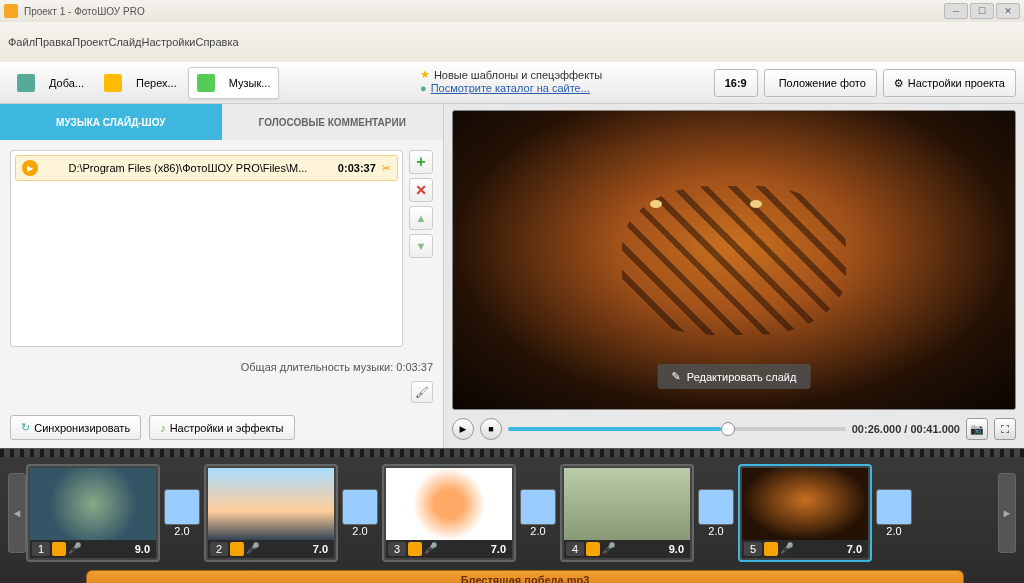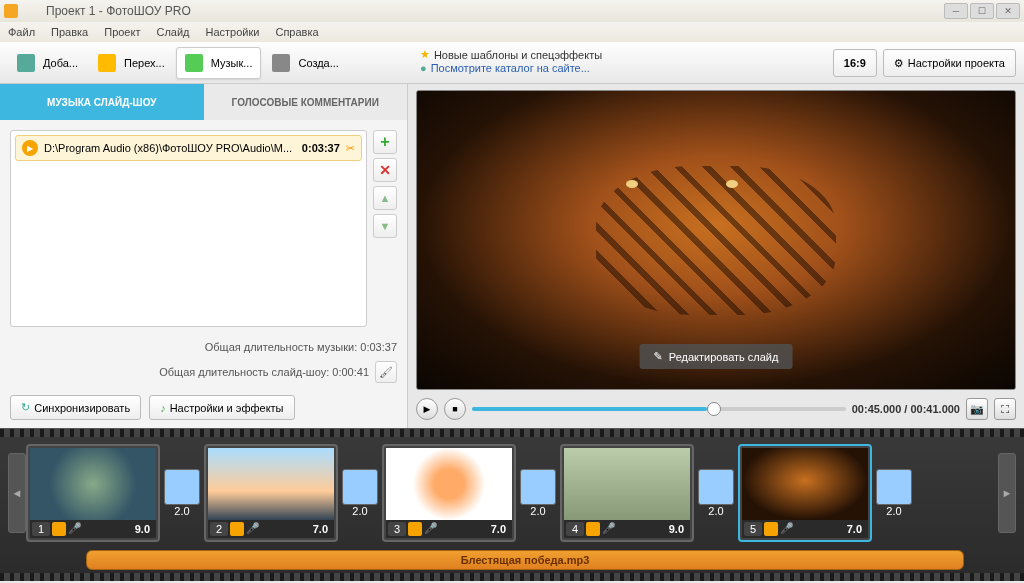--- a/index.html
+++ b/index.html
@@ -1,49 +1,49 @@
 <!DOCTYPE html>
 <html><head>
 <meta charset="utf-8">
 <style>
 *{box-sizing:border-box;margin:0;padding:0;font-family:Tahoma,Arial,sans-serif;font-size:11px;}
 body{width:1024px;height:583px;overflow:hidden;background:#e8e8e8;}
 .titlebar{height:22px;background:linear-gradient(#f5f3ee,#e8e5dc);display:flex;align-items:center;padding:0 4px;}
 .titlebar .app-icon{width:14px;height:14px;background:#f5a623;border-radius:2px;margin-right:6px;}
-.titlebar .title{color:#555;font-size:12px;margin-left:22px;}
+.titlebar .title{color:#555;font-size:10px;}
 .win-controls{margin-left:auto;display:flex;gap:2px;}
 .win-btn{width:24px;height:16px;background:#ddd;border:1px solid #bbb;border-radius:2px;display:flex;align-items:center;justify-content:center;font-size:9px;color:#666;}
-.menubar{height:20px;background:linear-gradient(#f5f3ee,#ece9e0);display:flex;align-items:center;padding:0 8px;gap:16px;color:#444;}
+.menubar{height:40px;background:linear-gradient(#f5f3ee,#ece9e0);display:flex;align-items:center;padding:0 8px;color:#444;}
 .menubar span{cursor:default;}
 .toolbar{height:42px;background:linear-gradient(#fefefe,#e8e8e8);border-top:1px solid #fff;border-bottom:1px solid #ccc;display:flex;align-items:center;padding:0 8px;}
-.tbtn{display:flex;align-items:center;gap:8px;padding:4px 8px;border:1px solid transparent;border-radius:3px;cursor:pointer;height:32px;}
+.tbtn{display:flex;align-items:center;gap:14px;padding:4px 8px;border:1px solid transparent;border-radius:3px;cursor:pointer;height:32px;}
 .tbtn.active{background:#fff;border:1px solid #ccc;box-shadow:0 1px 2px rgba(0,0,0,.1);}
 .tbtn .ico{width:18px;height:18px;border-radius:2px;display:flex;align-items:center;justify-content:center;}
 .right-toolbar{margin-left:auto;display:flex;gap:6px;align-items:center;}
 .rtbtn{display:flex;align-items:center;gap:4px;padding:4px 10px;border:1px solid #bbb;border-radius:3px;background:linear-gradient(#fff,#eee);height:28px;cursor:pointer;}
 .main{display:flex;height:344px;}
-.left-panel{width:408px;background:#f4f4f4;border-right:1px solid #ccc;display:flex;flex-direction:column;}
+.left-panel{width:444px;background:#f4f4f4;border-right:1px solid #ccc;display:flex;flex-direction:column;text-align:center;}
 .tabs{display:flex;height:36px;}
 .tab{flex:1;display:flex;align-items:center;justify-content:center;font-size:10px;font-weight:bold;cursor:pointer;position:relative;}
 .tab.active{background:#3eb7e0;color:#fff;}
 .tab.active::after{content:'';position:absolute;bottom:-6px;left:50%;margin-left:-6px;border:6px solid transparent;border-top-color:#3eb7e0;}
 .tab:not(.active){background:#eaeaea;color:#666;}
 .music-area{flex:1;padding:10px;display:flex;gap:6px;}
 .music-list{flex:1;background:#fff;border:1px solid #ccc;border-radius:3px;padding:4px;}
 .track{display:flex;align-items:center;gap:6px;background:#fef4d8;border:1px solid #f0d080;border-radius:3px;padding:4px 6px;}
 .play-ico{width:16px;height:16px;border-radius:50%;background:#f7a400;display:flex;align-items:center;justify-content:center;color:#fff;font-size:8px;}
 .music-btns{display:flex;flex-direction:column;gap:4px;}
 .mbtn{width:24px;height:24px;border:1px solid #ccc;border-radius:3px;background:linear-gradient(#fff,#eee);display:flex;align-items:center;justify-content:center;cursor:pointer;}
 .info-row{padding:4px 10px;display:flex;justify-content:flex-end;align-items:center;gap:6px;color:#555;}
 .btn-row{padding:8px 10px;display:flex;gap:8px;}
 .pbtn{display:flex;align-items:center;gap:4px;padding:5px 10px;border:1px solid #bbb;border-radius:3px;background:linear-gradient(#fff,#eee);cursor:pointer;}
 .preview{flex:1;display:flex;flex-direction:column;padding:6px 8px;}
 .promo{display:flex;gap:10px;padding:4px 0 8px;}
 .promo-item{display:flex;align-items:center;gap:4px;color:#333;}
-.promo-item a{color:#2a5db0;}
+.promo-item a{color:#2a5db0;text-decoration:underline;}
 .star{color:#f7b500;}
 .preview-img{flex:1;background:#1a1a1a;border:1px solid #888;border-radius:3px;position:relative;overflow:hidden;}
 .tiger{width:100%;height:100%;background:radial-gradient(ellipse at 50% 45%,#c87020 0%,#a0501a 30%,#251205 70%,#0a0502 100%);position:relative;}
 .tiger::before{content:'';position:absolute;top:25%;left:30%;width:40%;height:50%;background:repeating-linear-gradient(45deg,#1a0a02 0 6px,transparent 6px 20px);opacity:0.5;border-radius:40%;}
 .tiger::after{content:'';position:absolute;top:30%;left:35%;width:12px;height:8px;background:#f0d080;border-radius:50%;box-shadow:100px 0 0 #f0d080;}
 .edit-slide{position:absolute;bottom:20px;left:50%;transform:translateX(-50%);background:rgba(80,80,80,.85);color:#fff;padding:6px 14px;border-radius:3px;display:flex;align-items:center;gap:6px;cursor:pointer;}
 .playback{height:32px;display:flex;align-items:center;gap:6px;padding-top:6px;}
 .pcbtn{width:22px;height:22px;border:1px solid #999;border-radius:50%;background:linear-gradient(#fff,#ddd);display:flex;align-items:center;justify-content:center;cursor:pointer;font-size:9px;}
 .slider{flex:1;height:4px;background:#ccc;border-radius:2px;position:relative;}
 .slider-fill{height:100%;background:#3eb7e0;border-radius:2px;width:63%;}
@@ -102,73 +102,72 @@
         <span>Доба...</span>
       </div>
       <div class="tbtn">
         <span class="ico" style="background:#fb0"></span>
         <span>Перех...</span>
       </div>
       <div class="tbtn active">
         <span class="ico" style="background:#5c5"></span>
         <span>Музык...</span>
       </div>
-      <div class="tbtn">
-        <span class="ico" style="background:#888"></span>
-        <span>Созда...</span>
-      </div>
     </div>
   <div class="right-toolbar">
     <div class="promo" style="position:absolute;left:420px;flex-direction:column;gap:1px;">
       <div class="promo-item">
           <span class="star">★</span>
           <span>Новые шаблоны и спецэффекты</span>
         </div>
       <div class="promo-item">
           <span style="color:#5a9">●</span>
           <a>Посмотрите каталог на сайте...</a>
         </div>
     </div>
     <div class="rtbtn">
         <b>16:9</b>
       </div>
     <div class="rtbtn">
+        <span class="ico" style="background:#fb0"></span>
+        <span>Положение фото</span>
+      </div>
+    <div class="rtbtn">
         <span>⚙</span>
         <span>Настройки проекта</span>
       </div>
   </div>
 </div>
 
 <div class="main">
   <div class="left-panel">
     <div class="tabs">
       <div class="tab active">МУЗЫКА СЛАЙД-ШОУ</div>
       <div class="tab">ГОЛОСОВЫЕ КОММЕНТАРИИ</div>
     </div>
     <div class="music-area">
       <div class="music-list">
         <div class="track">
           <div class="play-ico">▶</div>
-          <span style="flex:1;overflow:hidden;">D:\Program Audio (x86)\ФотоШОУ PRO\Audio\М...</span>
+          <span style="flex:1;overflow:hidden;">D:\Program Files (x86)\ФотоШОУ PRO\Files\М...</span>
           <b>0:03:37</b>
           <span style="color:#f90">✂</span>
         </div>
       </div>
       <div class="music-btns">
         <div class="mbtn" style="color:#3a3;font-weight:bold;font-size:16px;">+</div>
         <div class="mbtn" style="color:#d33;font-weight:bold;font-size:14px;">✕</div>
         <div class="mbtn" style="color:#8b8">▲</div>
         <div class="mbtn" style="color:#8b8">▼</div>
       </div>
     </div>
     <div class="info-row">
         <span>Общая длительность музыки: 0:03:37</span>
       </div>
     <div class="info-row">
-        <span>Общая длительность слайд-шоу: 0:00:41</span>
         <div class="mbtn" style="width:22px;height:22px">🖌</div>
       </div>
     <div class="btn-row">
       <div class="pbtn">
           <span style="color:#3a9">↻</span>
           <span>Синхронизировать</span>
         </div>
       <div class="pbtn">
           <span style="color:#5a5">♪</span>
           <span>Настройки и эффекты</span>
@@ -184,21 +183,21 @@
           <span>Редактировать слайд</span>
         </div>
     </div>
     <div class="playback">
       <div class="pcbtn">▶</div>
       <div class="pcbtn">■</div>
       <div class="slider">
           <div class="slider-fill"></div>
           <div class="slider-thumb"></div>
         </div>
-      <div class="time">00:45.000 / 00:41.000</div>
+      <div class="time">00:26.000 / 00:41.000</div>
       <div class="icbtn">📷</div>
       <div class="icbtn">⛶</div>
     </div>
   </div>
 </div>
 
 <div class="timeline">
   <div class="film-edge"></div>
   <div class="slides-row">
     <div class="nav-arrow">◄</div>

